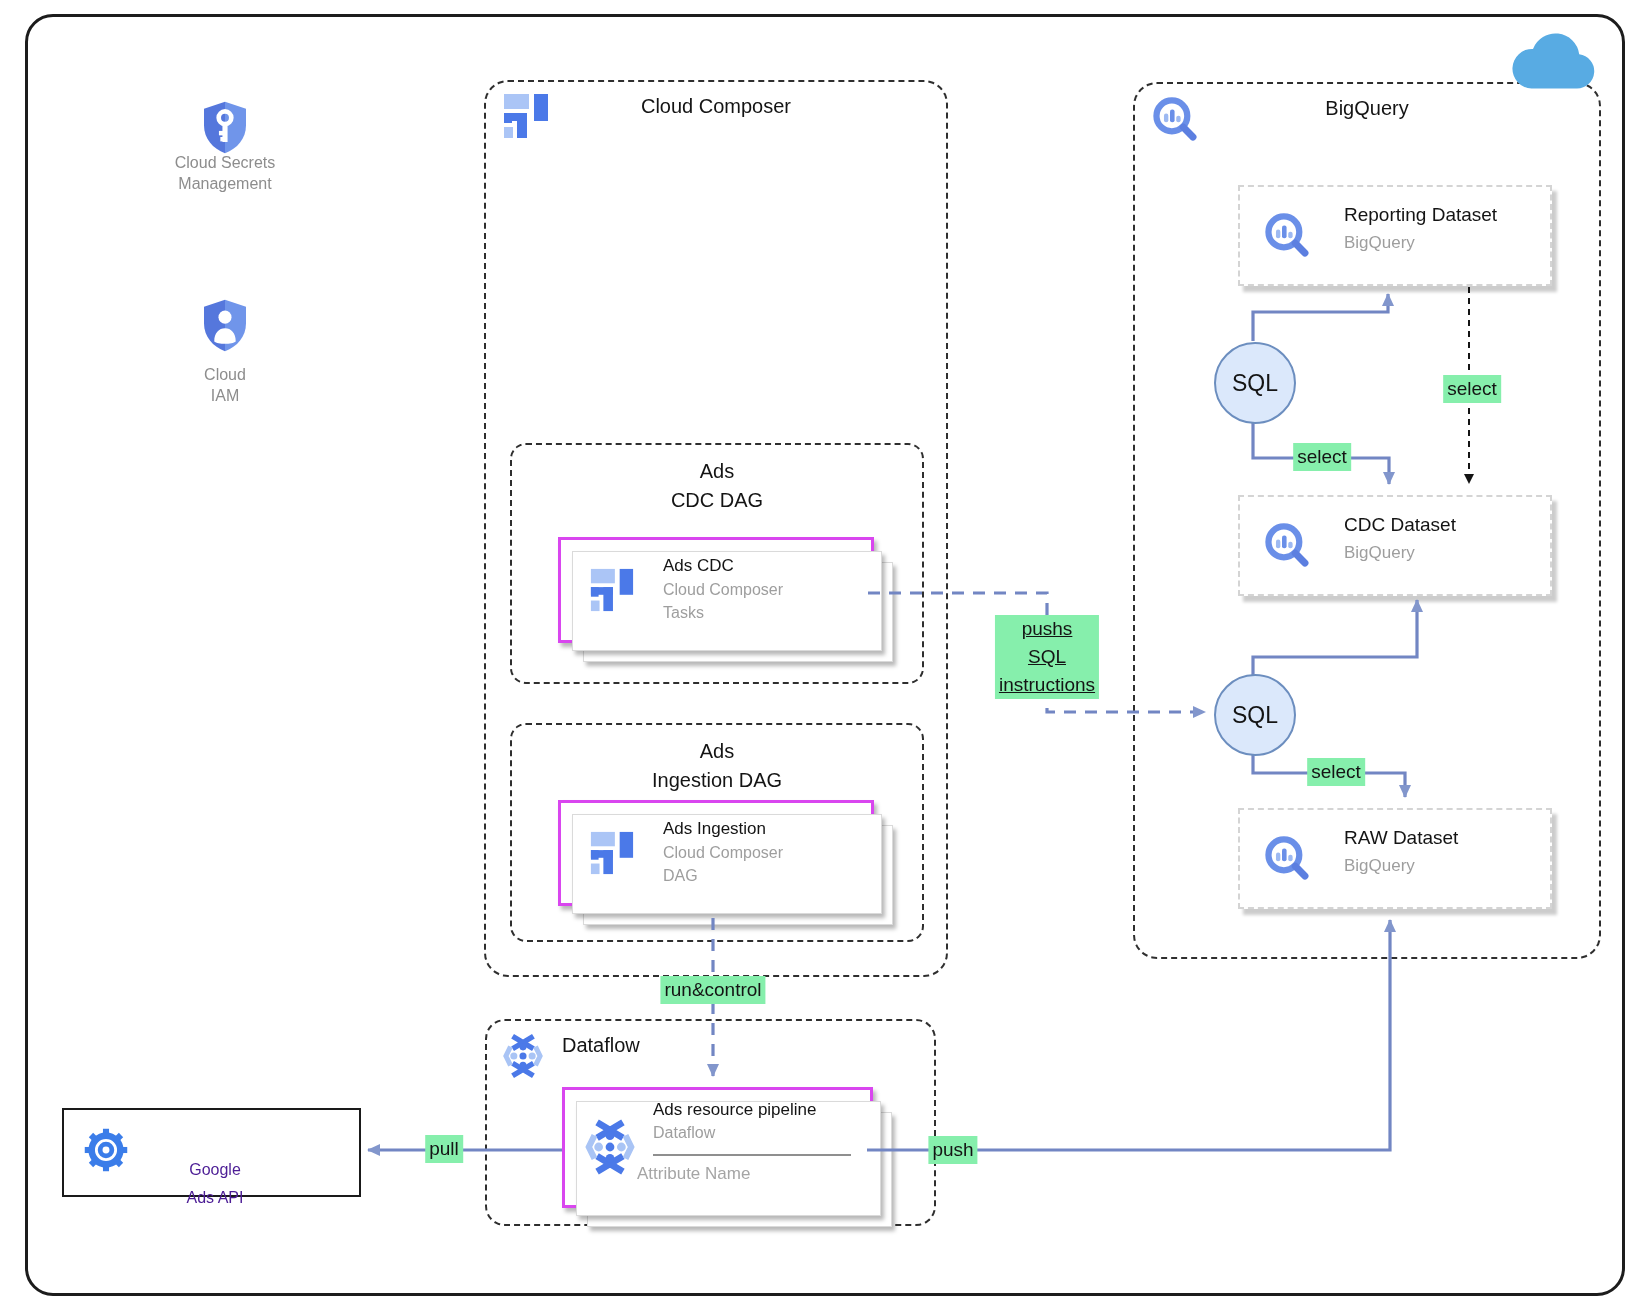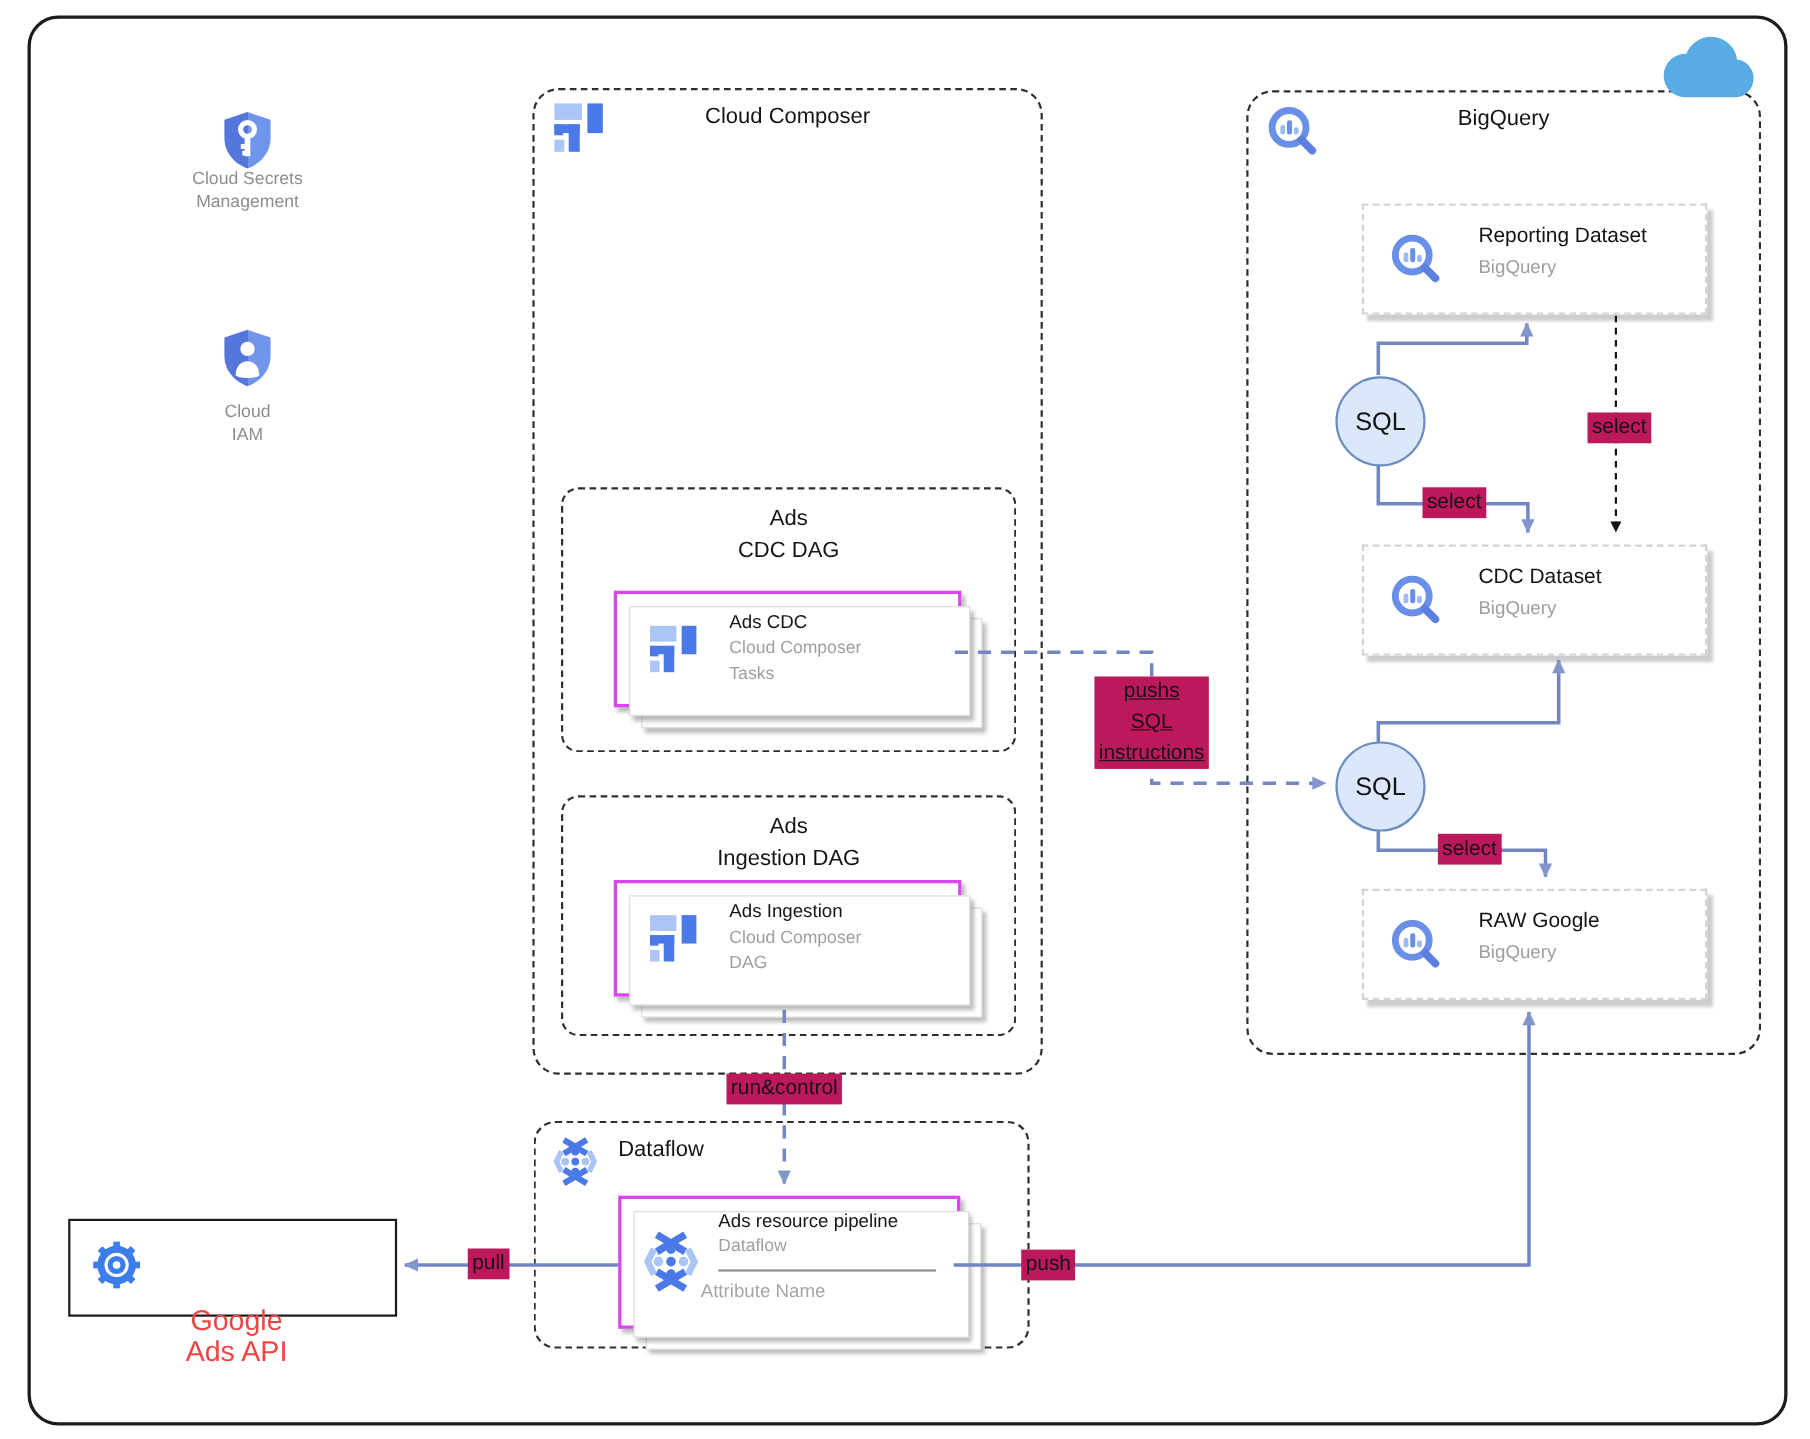--- a/index.html
+++ b/index.html
@@ -30,25 +30,25 @@
   .ds-title{position:absolute;left:104px;top:17px;font-size:19px;color:#141414;}
   .ds-sub{position:absolute;left:104px;top:46px;font-size:17px;color:#9e9e9e;}
 
   
   .sql-circle{position:absolute;left:1214px;width:78px;height:78px;border-radius:50%;background:#dbe8fb;border:2px solid #6c8ebf;display:flex;align-items:center;justify-content:center;font-size:23px;color:#141414;z-index:4;}
 
   
   .icon-label{position:absolute;width:160px;text-align:center;font-size:16px;color:#8d8d8d;line-height:21px;}
 
   
-  .edge-label{position:absolute;transform:translate(-50%,-50%);background:#be185d;padding:0 4px;font-size:19px;color:#141414;text-align:center;line-height:28px;white-space:nowrap;z-index:7;}
+  .edge-label{position:absolute;transform:translate(-50%,-50%);background:#86efac;padding:0 4px;font-size:19px;color:#141414;text-align:center;line-height:28px;white-space:nowrap;z-index:7;}
 
   
   .api-box{left:62px;top:1108px;width:295px;height:85px;border:2.5px solid #1a1a1a;background:#fff;z-index:2;}
-  .api-text{position:absolute;left:130px;top:1186px;width:170px;text-align:center;font-size:26px;line-height:28px;color:#ef4444;z-index:3;}
+  .api-text{position:absolute;left:130px;top:1156px;width:170px;text-align:center;font-size:16px;line-height:28px;color:#4c1d95;z-index:3;}
 
   .overlay{position:absolute;left:0;top:0;z-index:3;pointer-events:none;}
   .divider{position:absolute;background:#8f8f8f;height:1.5px;}
 </style>
 </head>
 <body>
 
 <div id="canvas">
 
   <div class="abs outer-frame"></div>
@@ -177,21 +177,21 @@
   </div>
 
   <div class="ds-card" style="top:808px;">
     <svg style="position:absolute;left:22px;top:23px;" width="50" height="50" viewBox="0 0 24 24">
       <circle cx="10.5" cy="10.5" r="7.4" fill="none" stroke="#6a8fe8" stroke-width="3"></circle>
       <rect x="6.7" y="9.4" width="2.1" height="4.2" rx="1" fill="#9db9f2"></rect>
         <rect x="9.6" y="7.4" width="2.2" height="6.2" rx="1" fill="#6a8fe8"></rect>
       <rect x="12.6" y="10.4" width="2.1" height="3.2" rx="1" fill="#9db9f2"></rect>
         <path d="M16,16 L20.6,20.6" stroke="#5c7fe0" stroke-width="3.4" stroke-linecap="round"></path>
     </svg>
-    <div class="ds-title">RAW Google</div>
+    <div class="ds-title">RAW Dataset</div>
     <div class="ds-sub">BigQuery</div>
   </div>
 
   <div class="sql-circle" style="top:342px;">SQL</div>
   <div class="sql-circle" style="top:674px;">SQL</div>
 
   <div class="abs dash-box" style="left:485px;top:1019px;width:447px;height:203px;border-radius:20px;"></div>
   <svg class="abs" style="left:498px;top:1028px;z-index:2;" width="50" height="56" viewBox="0 0 24 24">
     <path d="M7,2.5 L17,8.5 M17,2.5 L7,8.5 M7,15.5 L17,21.5 M17,15.5 L7,21.5" stroke="#4b79e8" stroke-width="2.6" fill="none"></path>
     <path d="M6,7.5 L3.8,12 L6,16.5" stroke="#a9c4f5" stroke-width="2.4" fill="none"></path>

